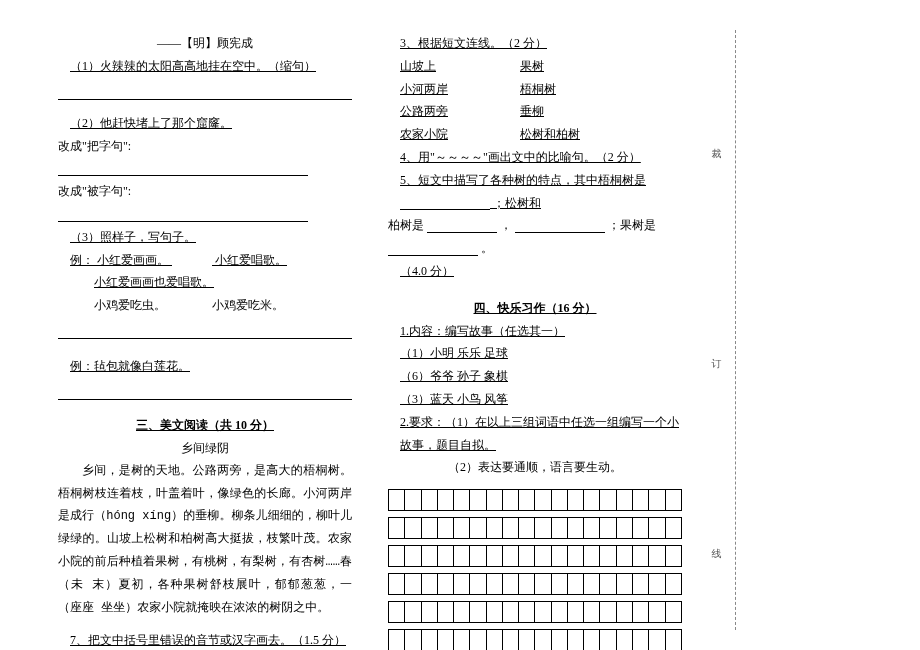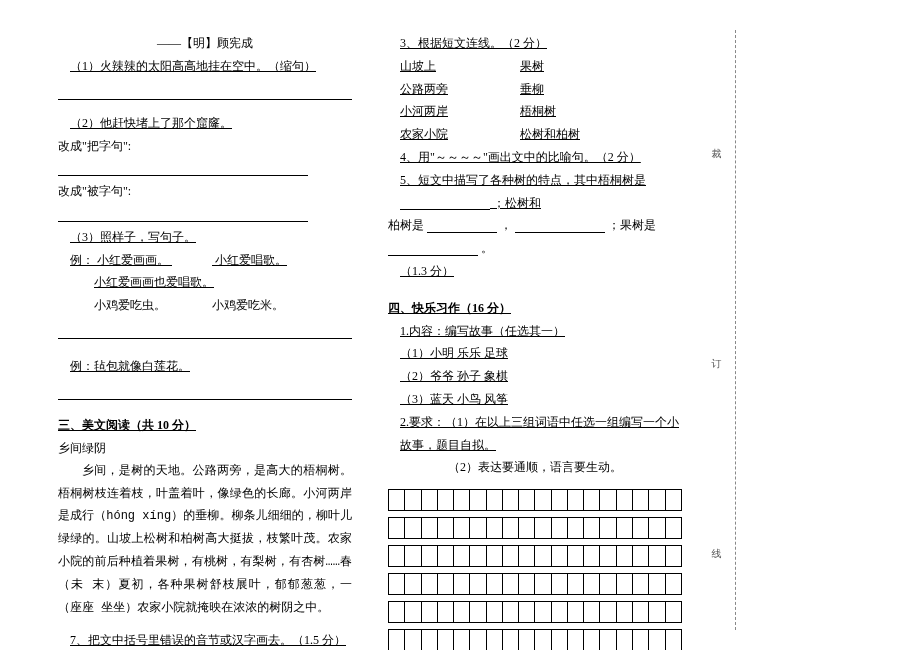--- a/index.html
+++ b/index.html
@@ -21,41 +21,41 @@
   }
   .col {
     width: 50%;
     box-sizing: border-box;
     padding: 0 8px;
   }
   .col-left { padding-right: 18px; }
   .col-right { padding-left: 18px; }
   .attribution { text-align: center; }
   .bold { font-weight: bold; }
-  .center { }
+  .center { text-align: center; }
   .indent1 { padding-left: 1em; text-decoration: underline; }
   .blank-line {
     border-bottom: 1px solid #000;
     height: 1.6em;
     margin-top: 2px;
   }
   .uline {
     text-decoration: underline;
     display: inline-block;
   }
   .label-und {
     display: inline-block;
     border-bottom: 1px solid #000;
     min-width: 200px;
     height: 1em;
     vertical-align: middle;
   }
   .passage { text-indent: 2em; text-align: justify; font-family: Liberation Mono, monospace; }
   .sec-title {
-    text-align: left;
+    text-align: center;
     font-weight: bold;
     text-decoration: underline;
     margin-top: 14px;
   }
   .connect-row {
     display: flex;
   }
   .connect-left { width: 120px; }
   .connect-right { }
   .grid {
@@ -142,26 +142,26 @@
   </div>
 
   <div class="col col-right">
     <div class="indent1">3、根据短文连线。（2 分）</div>
     <div class="indent1">
       <div class="connect-row">
         <span class="connect-left">山坡上</span>
         <span class="connect-right">果树</span>
       </div>
       <div class="connect-row">
+        <span class="connect-left">小河两岸</span>
+        <span class="connect-right">梧桐树</span>
+      </div>
+      <div class="connect-row">
         <span class="connect-left">公路两旁</span>
         <span class="connect-right">垂柳</span>
-      </div>
-      <div class="connect-row">
-        <span class="connect-left">小河两岸</span>
-        <span class="connect-right">梧桐树</span>
       </div>
       <div class="connect-row">
         <span class="connect-left">农家小院</span>
         <span class="connect-right">松树和柏树</span>
       </div>
     </div>
     <div class="indent1">4、用"～～～～"画出文中的比喻句。（2 分）</div>
     <div class="indent1">
       <span>5、短文中描写了各种树的特点，其中梧桐树是</span>
       <span class="label-und" style="min-width:90px"></span>
@@ -169,26 +169,26 @@
     </div>
     <div>
       <span>柏树是</span>
       <span class="label-und" style="min-width:70px"></span>
       <span>，</span>
       <span class="label-und" style="min-width:90px"></span>
       <span>；果树是</span>
       <span class="label-und" style="min-width:90px"></span>
       <span>。</span>
     </div>
-    <div class="indent1">（1.3 分）</div>
+    <div class="indent1">（4.0 分）</div>
 
     <div class="sec-title">四、快乐习作（16 分）</div>
     <div class="indent1">1.内容：编写故事（任选其一）</div>
     <div class="indent1">（1）小明    乐乐    足球</div>
-    <div class="indent1">（2）爷爷    孙子    象棋</div>
+    <div class="indent1">（6）爷爷    孙子    象棋</div>
     <div class="indent1">（3）蓝天    小鸟    风筝</div>
     <div class="indent1">2.要求：（1）在以上三组词语中任选一组编写一个小故事，题目自拟。</div>
     <div style="padding-left:5em">（2）表达要通顺，语言要生动。</div>
 
     <div class="grid">
       <table>
         <tbody>
             <tr>
               <td></td>
               <td></td>

